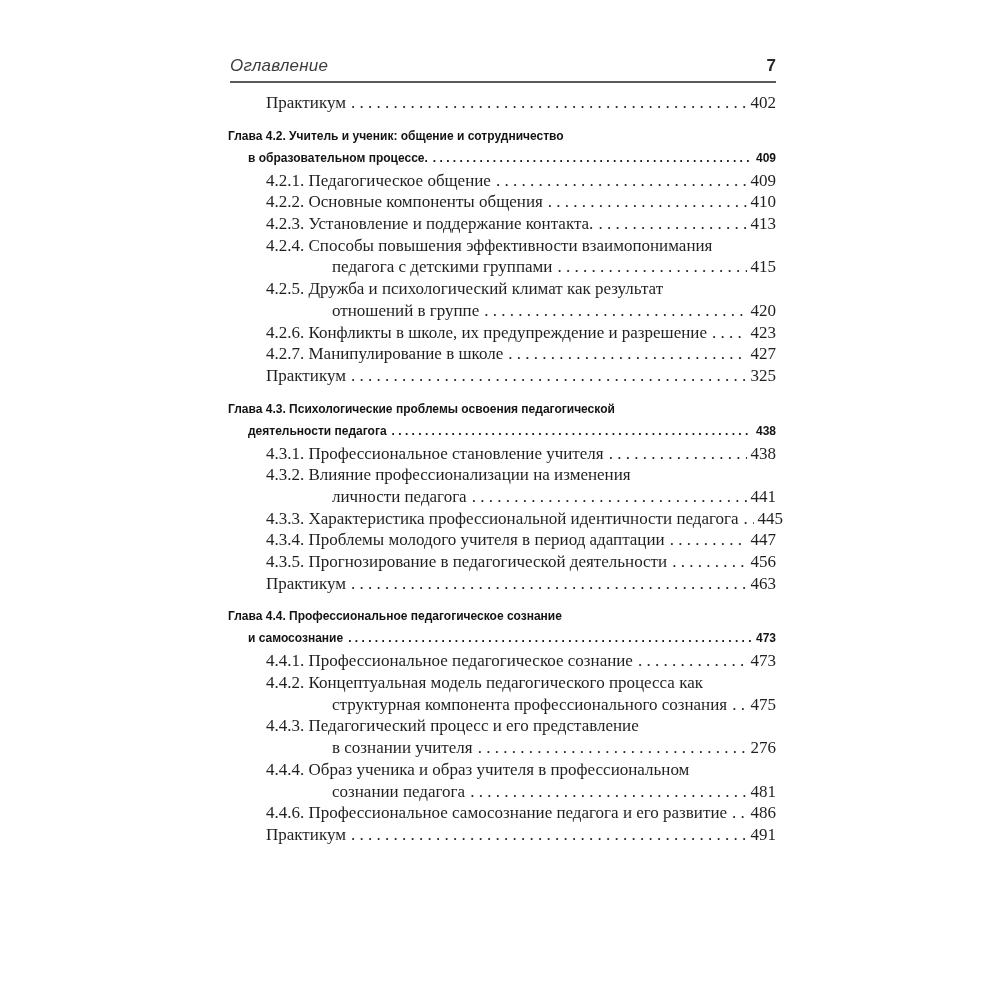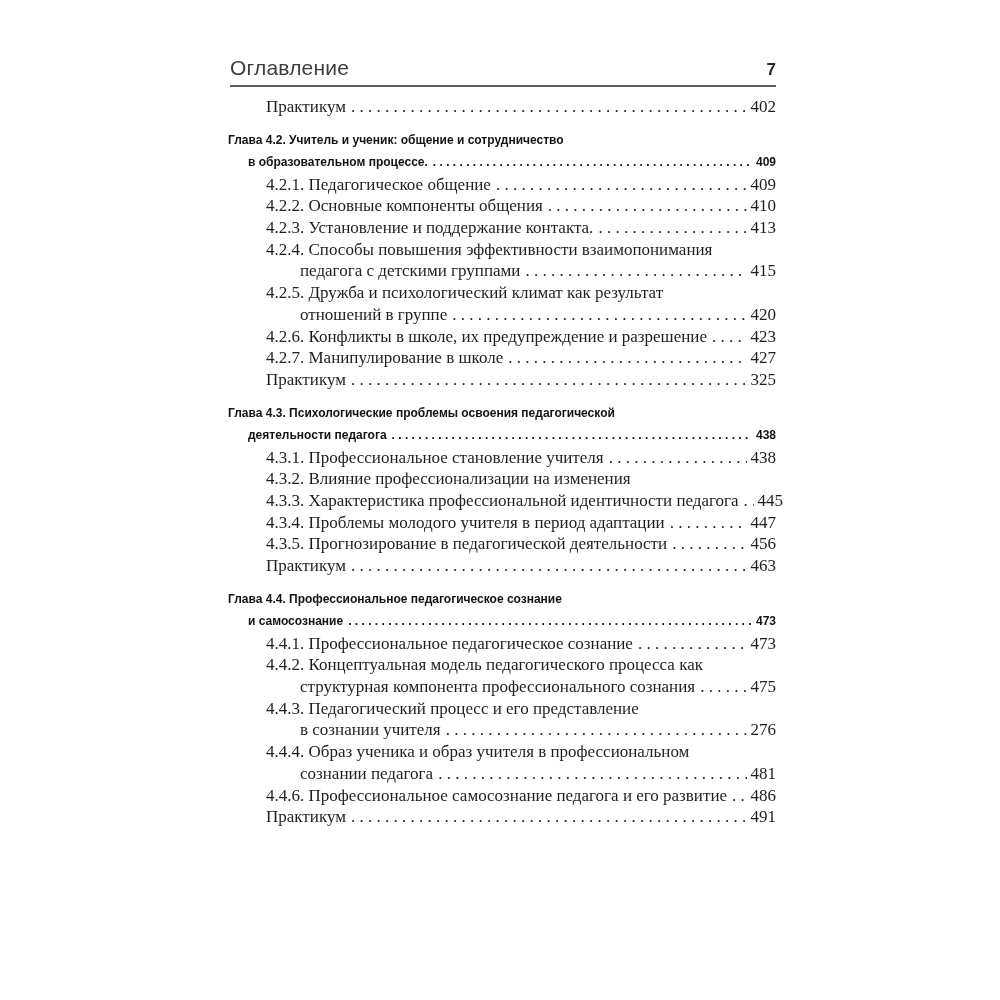--- a/index.html
+++ b/index.html
@@ -15,23 +15,24 @@
   }
   .header {
     display: flex;
     justify-content: space-between;
     align-items: baseline;
     border-bottom: 2px solid #595a5c;
     padding-bottom: 5px;
     font-family: "Liberation Sans", "DejaVu Sans", sans-serif;
   }
   .header-title {
-    font-size: 21px;
+    font-size: 17px;
     color: #3d3d3f;
     letter-spacing: 0.2px;
+    font-style: italic;
   }
   .header-page {
     font-size: 17px;
     font-weight: 700;
     color: #28282a;
   }
   .toc {
     margin-top: 9px;
     font-family: "Liberation Serif", "DejaVu Serif", serif;
     font-size: 17px;
@@ -49,21 +50,21 @@
     font-weight: 700;
     font-size: 12px;
     color: #131315;
     margin-top: 11px;
     margin-bottom: 1px;
   }
   .entry.chapter .line { line-height: 22px; height: 22px; }
   .entry.chapter .line.first { margin-left: -2px; }
   .entry.chapter .line.cont  { margin-left: 18px; }
   .entry.sub .line.first { margin-left: 36px; }
-  .entry.sub .line.cont  { margin-left: 70px; }
+  .entry.sub .line.cont  { margin-left: 102px; }
   .txt { white-space: nowrap; flex: none; }
   .leader {
     flex: 1 1 auto;
     overflow: hidden;
     white-space: nowrap;
     margin-left: 5px;
     margin-right: 4px;
     min-width: 10px;
   }
   .leader::after {
@@ -173,20 +174,25 @@
         <div class="line first">
           <span class="txt">4.3.1. Профессиональное становление учителя</span>
           <span class="leader"></span>
           <span class="pg">438</span>
         </div>
       </div>
       <div class="entry sub">
         <div class="line first">
           <span class="txt">4.3.2. Влияние профессионализации на изменения</span>
         </div>
+        <div class="line cont">
+          <span class="txt">личности педагога</span>
+          <span class="leader"></span>
+          <span class="pg">441</span>
+        </div>
       </div>
       <div class="entry sub">
         <div class="line first">
           <span class="txt">4.3.3. Характеристика профессиональной идентичности педагога</span>
           <span class="leader"></span>
           <span class="pg">445</span>
         </div>
       </div>
       <div class="entry sub">
         <div class="line first">

